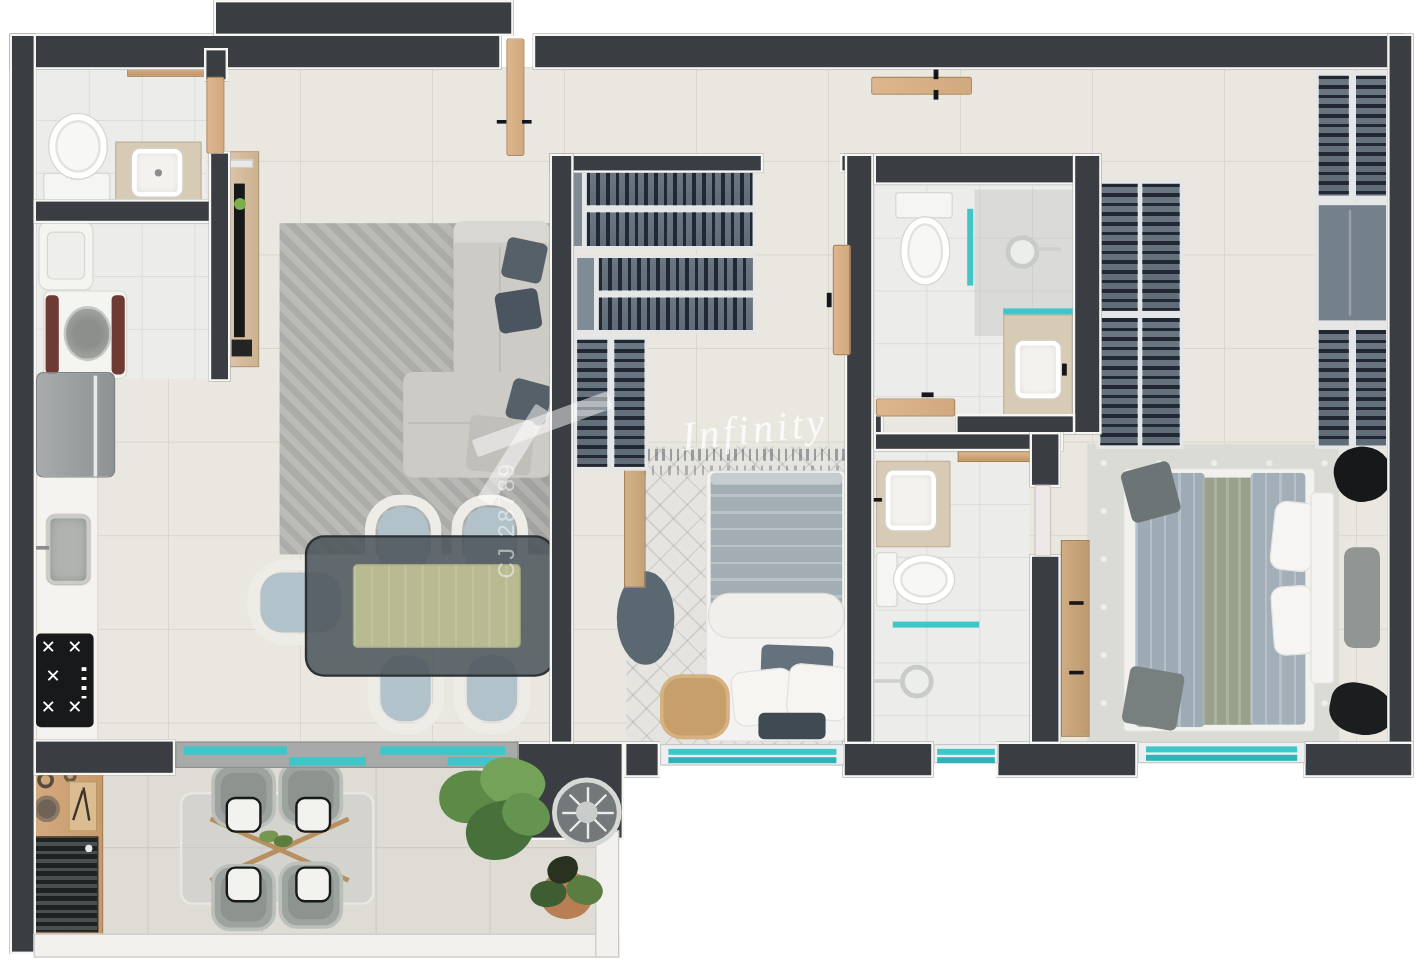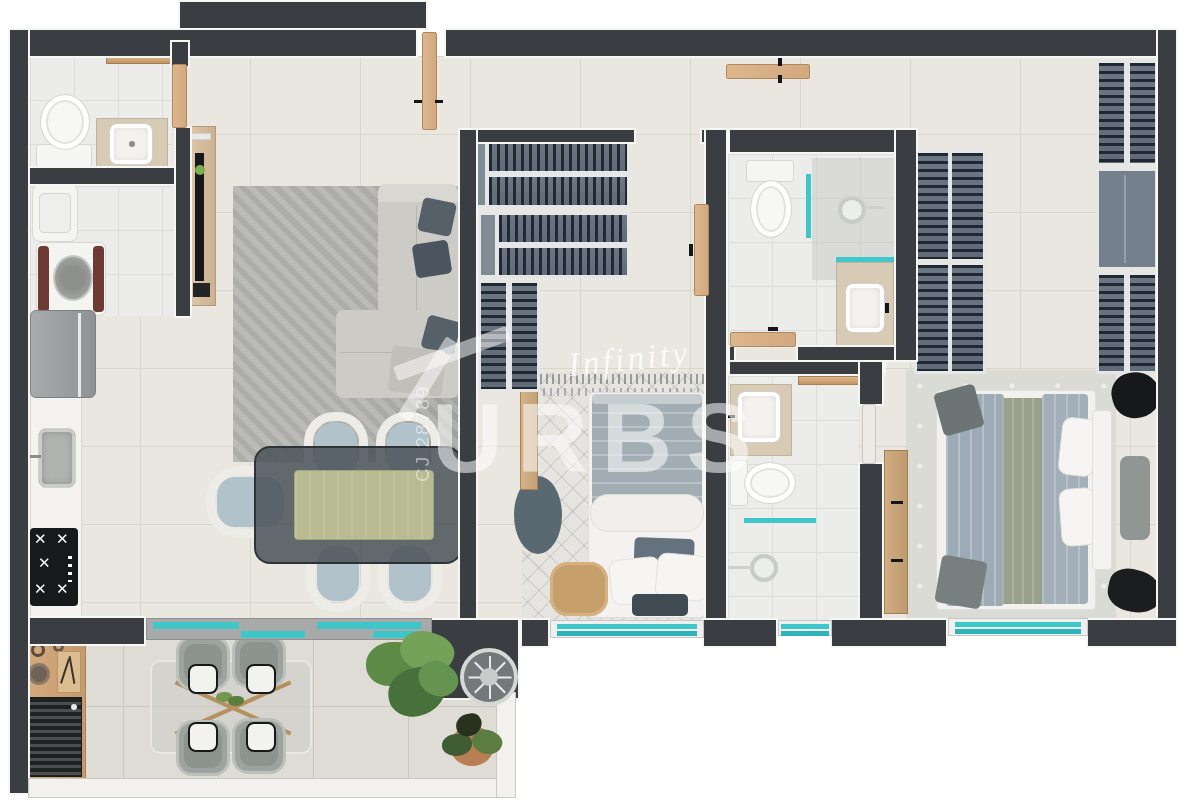--- a/index.html
+++ b/index.html
@@ -333,16 +333,15 @@
     <div class="a teal" style="left:170px;top:3px;width:104px;height:7px;"></div>
     <div class="a teal" style="left:94px;top:12px;width:64px;height:7px;"></div>
     <div class="a teal" style="left:226px;top:12px;width:52px;height:7px;"></div>
   </div>
   <div class="rail" style="left:28px;top:778px;width:486px;height:18px;"></div>
   <div class="rail" style="left:496px;top:692px;width:18px;height:104px;"></div>
 
   <div class="wm-bar" style="left:392px;top:346px;width:120px;height:15px;transform:rotate(-20deg);"></div>
   <div class="wm-bar" style="left:382px;top:372px;width:92px;height:14px;transform:rotate(-58deg);"></div>
   <div class="wm wm-script" style="left:568px;top:340px;">Infinity</div>
-  <div class="wm wm-brand" style="left:432px;top:382px;">URBS</div>
   <div class="wm wm-reg" style="left:412px;top:482px;">CJ 28789</div>
 
 </div>
 
 </body></html>

